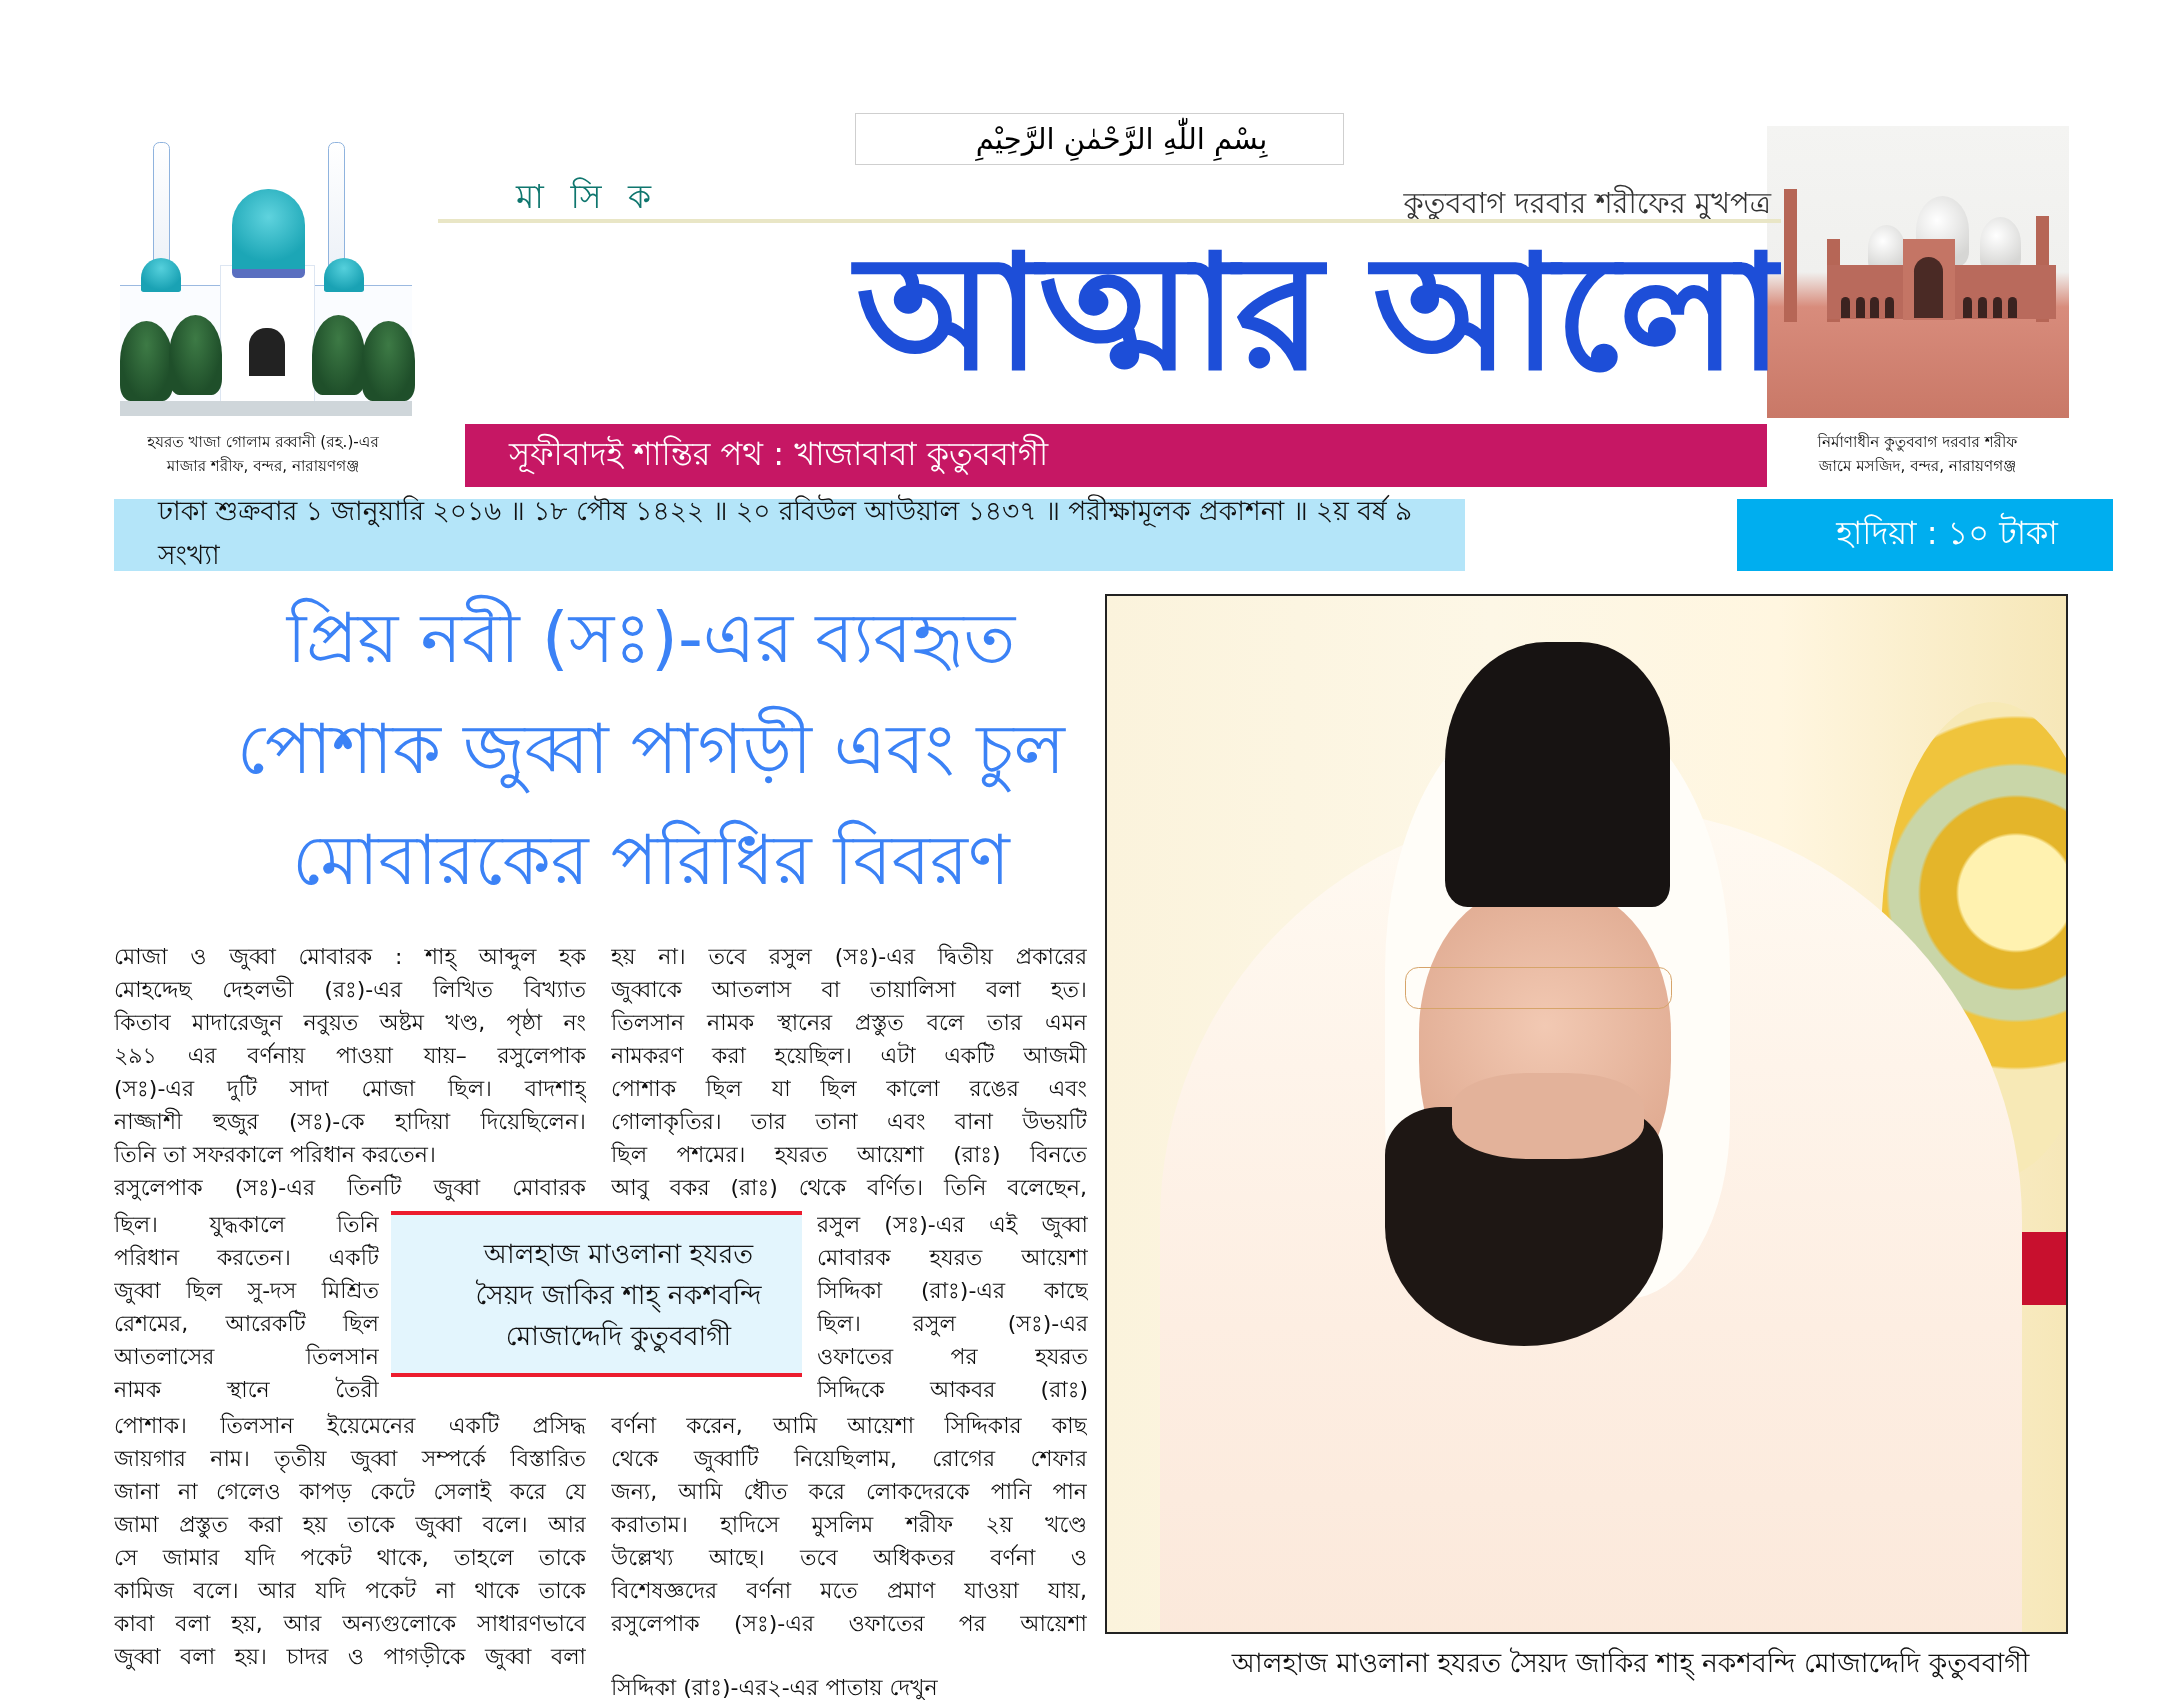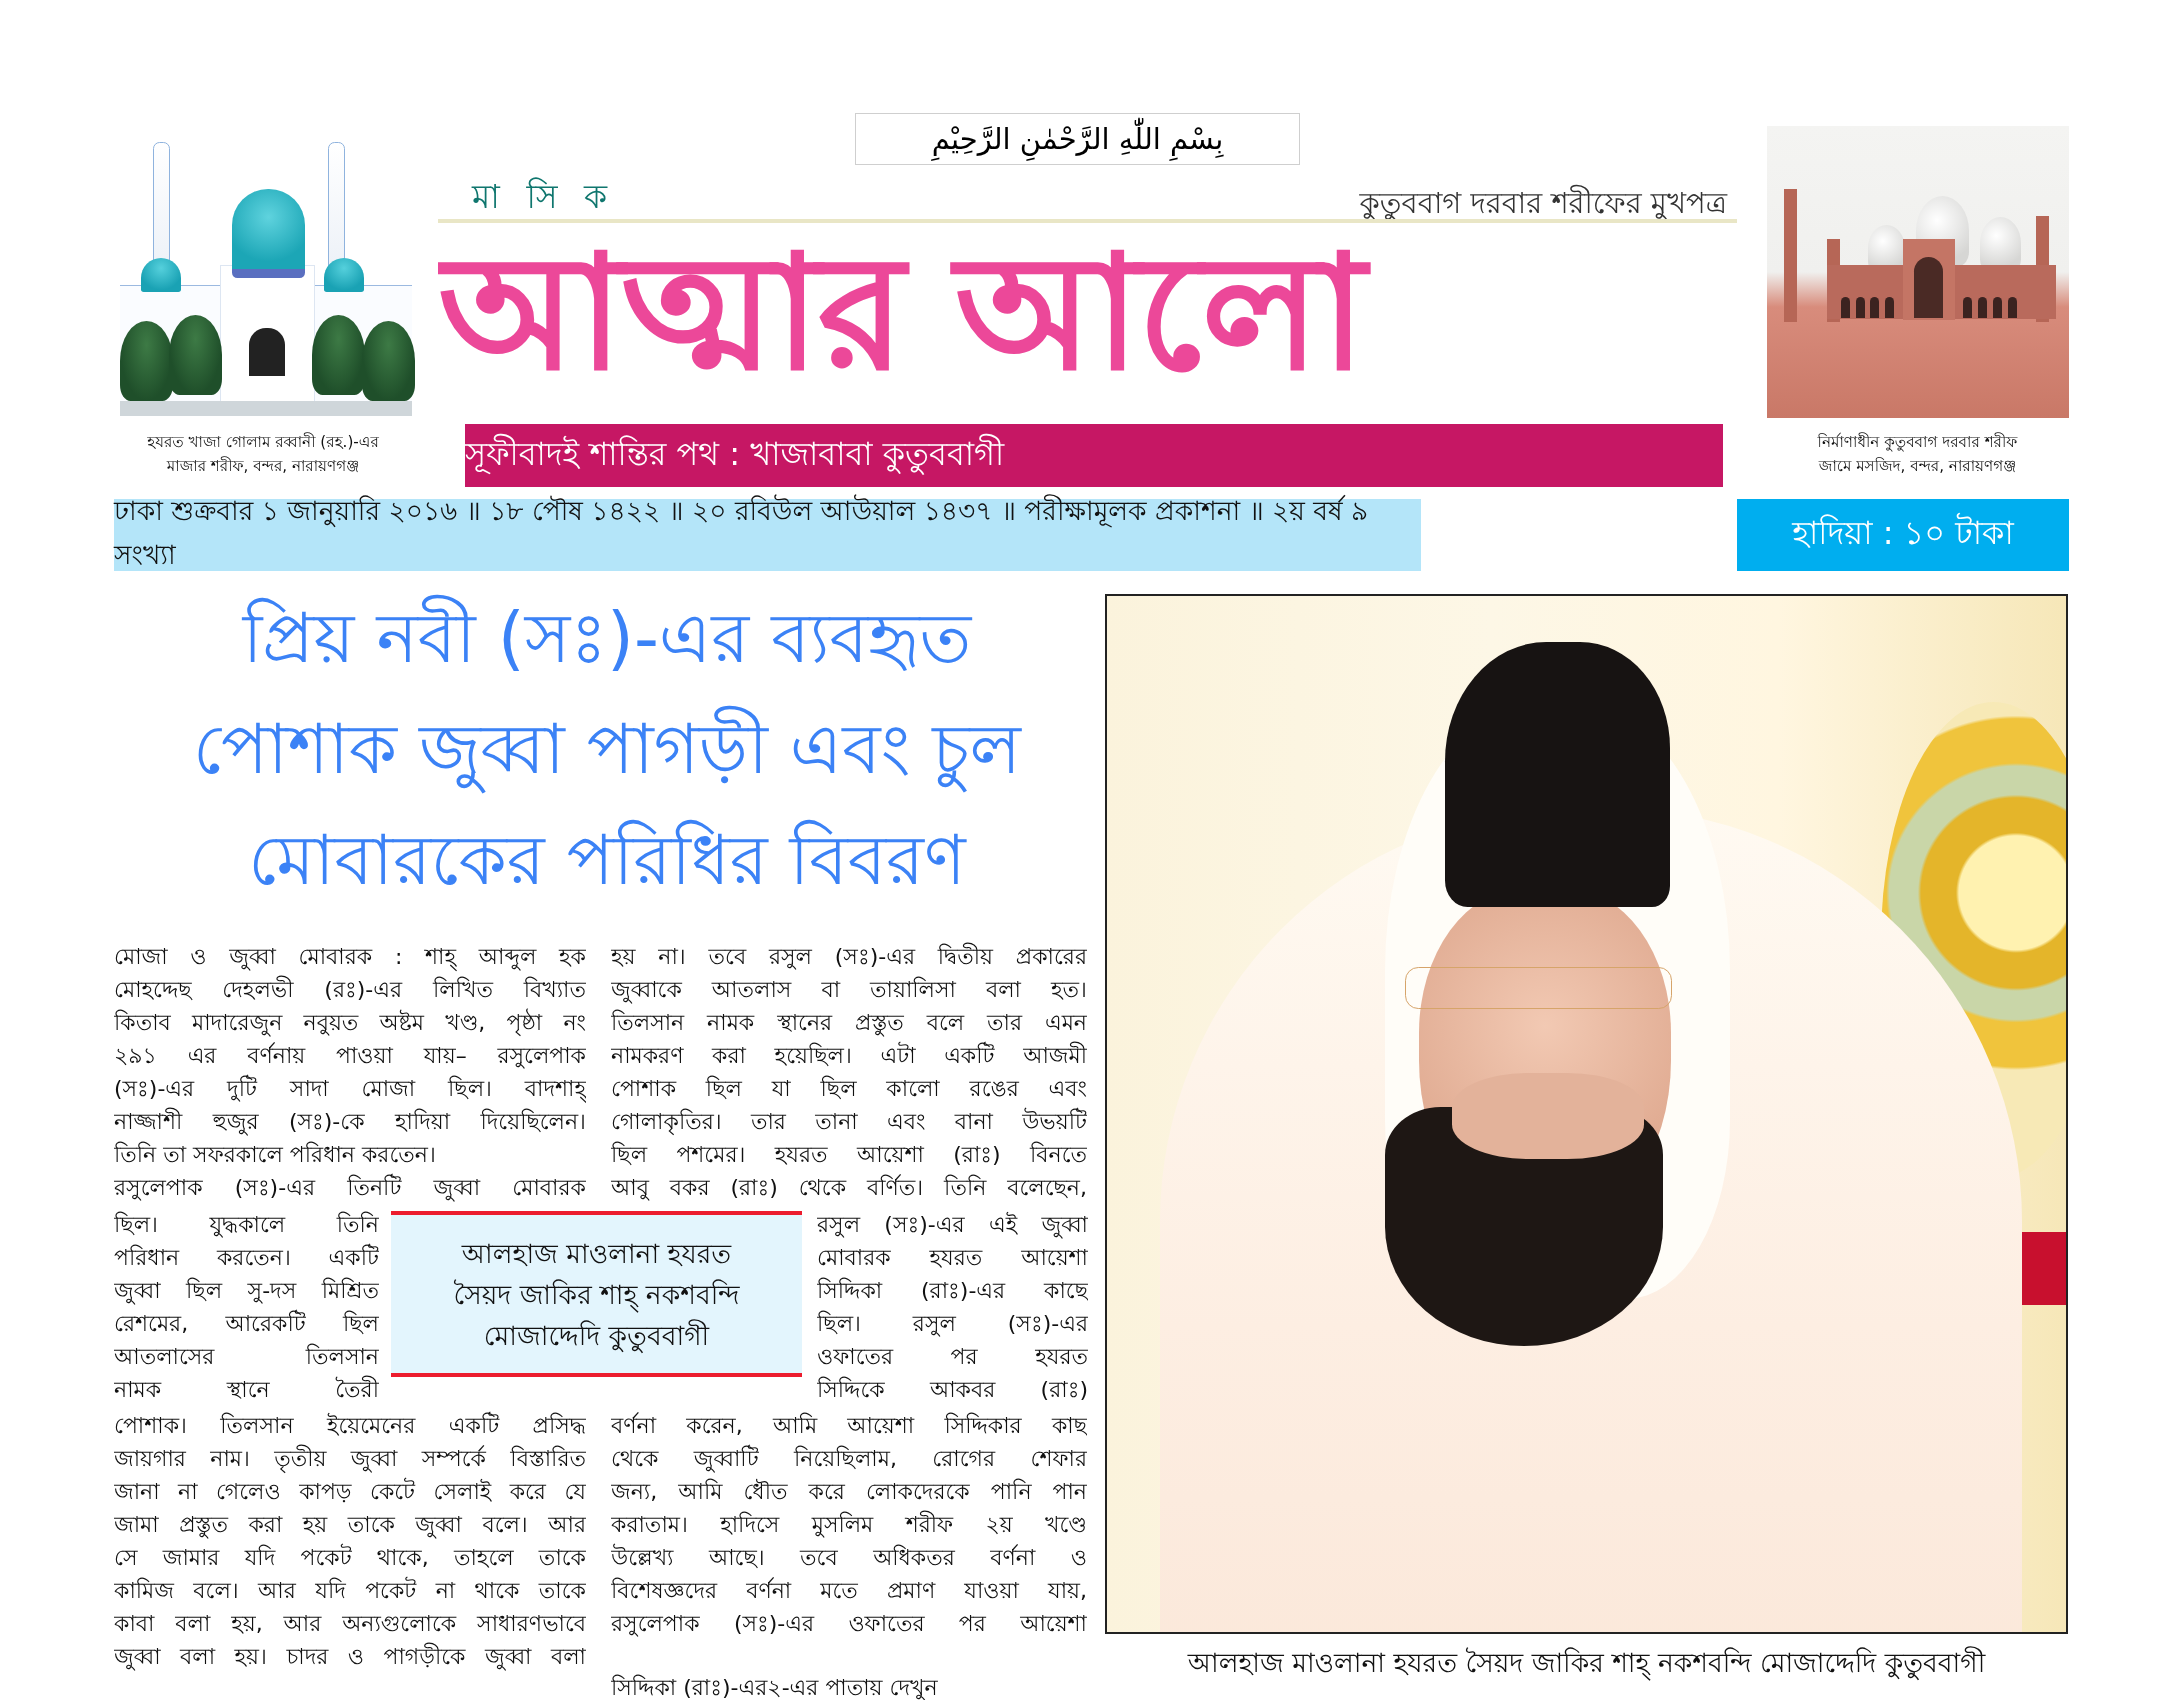--- a/index.html
+++ b/index.html
@@ -1,18 +1,18 @@
 <!DOCTYPE html>
 <html style="font-size:10.6px"><head>
 <meta charset="utf-8">
 <style>
   html, body { margin: 0; padding: 0; background: #ffffff; }
   body { width: 2183px; height: 1701px; position: relative; overflow: hidden;
          font-family: "DejaVu Sans", "Liberation Sans", sans-serif; color: #1a1a1a; }
-  .abs { position: absolute; }
+  .abs { position: absolute; padding-left: 44px; }
 
   
   .side-img { position: absolute; overflow: hidden; }
   .side-cap { position: absolute; text-align: center; font-size: 15.2px; line-height: 24px; color: #111; }
 
   
   .mosque-left { left: 113px; top: 129px; width: 302px; height: 292px; background: #fff; }
   .mosque-left .minaret { position: absolute; width: 14.6px; background: linear-gradient(#fff,#e8eef6); border: 1.3px solid #8fb3de; border-radius: 6.6px 6.6px 0 0; }
   .mosque-left .dome-big { position: absolute; left: 119px; top: 60px; width: 73px; height: 80px; border-radius: 36px 36px 5.3px 5.3px; background: radial-gradient(circle at 50% 35%, #5fd3de, #1ca6b6 70%); border-bottom: 9.3px solid #5a6fc0; }
   .mosque-left .dome-s { position: absolute; width: 40px; height: 34px; border-radius: 20px 20px 2.7px 2.7px; background: radial-gradient(circle at 50% 30%, #55d0dc, #1aa2b4 70%); }
@@ -31,22 +31,22 @@
   .mosque-right .tower { position: absolute; width: 13.3px; background: #b66656; }
   .mosque-right .arches { position: absolute; top: 171px; height: 21px; width: 9.3px; background: #3b2320; border-radius: 4.6px 4.6px 0 0; }
 
   
   .calligraphy { left: 855px; top: 113px; width: 443px; height: 50px; border: 0.7px solid #cfcfcf; background: #fff;
                  display: flex; align-items: center; justify-content: center; font-family: "DejaVu Sans", sans-serif; font-size: 29px; color: #000; direction: rtl; }
 
   .masik { left: 472px; top: 171px; font-size: 33px; letter-spacing: 8px; color: #0f766e; }
   .tagline { left: 1283px; top: 180px; width: 444px; font-size: 29px; color: #333; text-align: right; }
 
-  .masthead { left: 438px; top: 219px; width: 1299px; height: 179px; display: flex; align-items: flex-end; justify-content: flex-start;
-              font-family: "DejaVu Sans", sans-serif; font-weight: bold; font-size: 159px; line-height: 179px; color: #ec4899;
+  .masthead { left: 438px; top: 219px; width: 1299px; height: 179px; display: flex; align-items: flex-end; justify-content: flex-end;
+              font-family: "DejaVu Sans", sans-serif; font-weight: bold; font-size: 159px; line-height: 179px; color: #1d4ed8;
               letter-spacing: -2.7px; border-top: 4px solid #e9e6c6; overflow: hidden; }
 
   .slogan { left: 465px; top: 424px; width: 1258px; height: 63px; background: #c61764; color: #fff;
             display: flex; align-items: center; justify-content: flex-start; font-size: 32px; }
 
   .datebar { left: 114px; top: 499px; width: 1307px; height: 72px; background: #b4e5f9; display: flex; align-items: center;
              justify-content: center; font-size: 26.5px; color: #111; }
   .pricebox { left: 1737px; top: 499px; width: 332px; height: 72px; background: #00aeef; color: #fff;
               display: flex; align-items: center; justify-content: center; font-size: 32px; }
 

